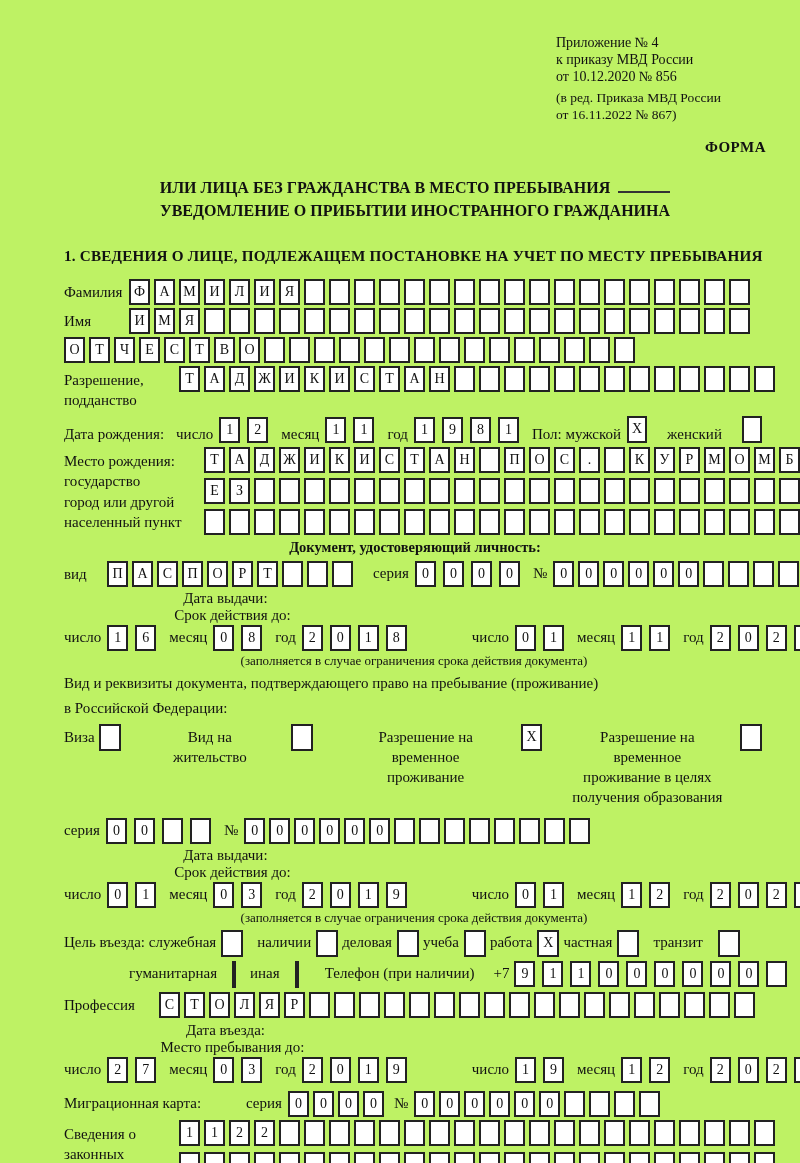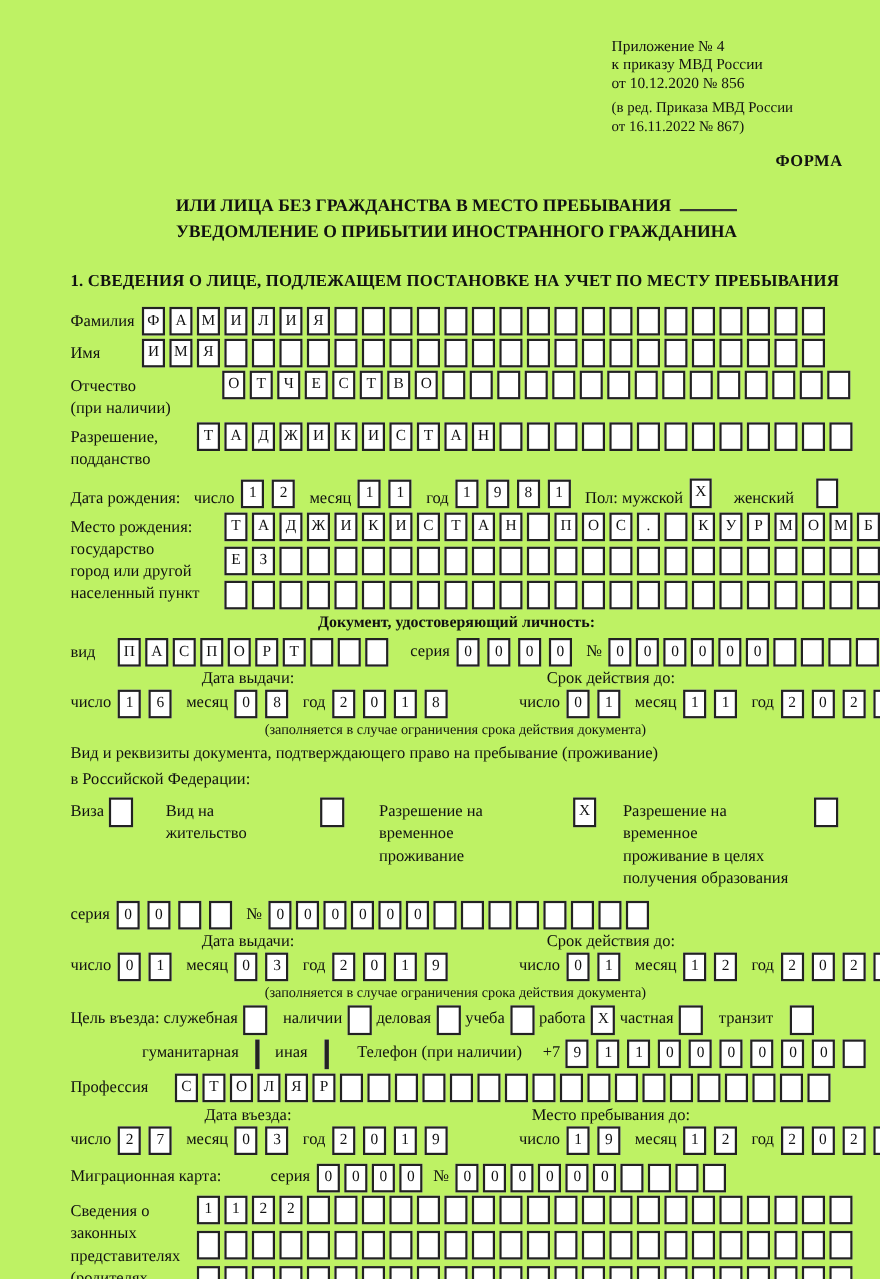--- a/index.html
+++ b/index.html
@@ -23,31 +23,31 @@
     border:2px solid #222; margin-right:4px; text-align:center;
     font-size:14px; line-height:22px; vertical-align:top; background:#fff;
   }
   .loose .cell { margin-right:7px; }
   .cb { width:22px; height:27px; }
   .w65  { width:65px; }  .w95  { width:95px; } .w115 { width:115px; }
   .w138 { width:138px; } .w140 { width:140px; } .w43 { width:43px; }
   .inline-lbl { padding:4px 6px 0 6px; flex:none; }
   .stack { line-height:1.35; }
   .doc-heading { text-align:center; font-weight:bold; font-size:14.5px; margin:4px 0 5px 0; }
-  .two-col-lbl { display:flex; margin-bottom:1px; }
+  .two-col-lbl { display:flex; margin-bottom:1px;flex-direction:column; }
   .two-col-lbl div { text-align:center; }
   .tl-left { width:46%; } .tl-right { width:48%; }
   .daterow { display:flex; margin-bottom:2px; }
   .dgroup { display:flex; align-items:flex-start; }
   .dg-right { margin-left:52px; }
   .note { font-size:13px; text-align:center; padding-right:2px; margin:0 0 4px 0; }
   .plain { margin:3px 0 3px 0; line-height:1.45; }
   .permit-row { display:flex; align-items:flex-start; margin:4px 0 10px 0; }
   .permit-item { display:flex; align-items:flex-start; }
-  .permit-txt { text-align:left; line-height:1.35; padding-top:3px; }
+  .permit-txt { text-align:center; line-height:1.35; padding-top:3px; }
   .purpose-row { display:flex; align-items:flex-start; margin-bottom:4px; }
   .purpose-row .inline-lbl { padding-left:0; padding-right:5px; }
   .gap10 { margin-left:10px; } .gap14 { margin-left:14px; } .gap22 { margin-left:22px; }
   .legal-wrap { display:flex; margin-top:2px; }
 </style>
 </head>
 <body>
 
 <div class="page">
 
@@ -76,24 +76,20 @@
     <span class="lbl w65">Фамилия</span>
     <span class="cells"><span class="cell">Ф</span><span class="cell">А</span><span class="cell">М</span><span class="cell">И</span><span class="cell">Л</span><span class="cell">И</span><span class="cell">Я</span><span class="cell"></span><span class="cell"></span><span class="cell"></span><span class="cell"></span><span class="cell"></span><span class="cell"></span><span class="cell"></span><span class="cell"></span><span class="cell"></span><span class="cell"></span><span class="cell"></span><span class="cell"></span><span class="cell"></span><span class="cell"></span><span class="cell"></span><span class="cell"></span><span class="cell"></span><span class="cell"></span></span>
   </div>
 
   <div class="frow">
     <span class="lbl w65">Имя</span>
     <span class="cells"><span class="cell">И</span><span class="cell">М</span><span class="cell">Я</span><span class="cell"></span><span class="cell"></span><span class="cell"></span><span class="cell"></span><span class="cell"></span><span class="cell"></span><span class="cell"></span><span class="cell"></span><span class="cell"></span><span class="cell"></span><span class="cell"></span><span class="cell"></span><span class="cell"></span><span class="cell"></span><span class="cell"></span><span class="cell"></span><span class="cell"></span><span class="cell"></span><span class="cell"></span><span class="cell"></span><span class="cell"></span><span class="cell"></span></span>
   </div>
 
   <div class="frow">
-    <span class="lbl w138 stack">
-      <span>Отчество</span><br>
-      <span>(при наличии)</span>
-    </span>
     <span class="cells"><span class="cell">О</span><span class="cell">Т</span><span class="cell">Ч</span><span class="cell">Е</span><span class="cell">С</span><span class="cell">Т</span><span class="cell">В</span><span class="cell">О</span><span class="cell"></span><span class="cell"></span><span class="cell"></span><span class="cell"></span><span class="cell"></span><span class="cell"></span><span class="cell"></span><span class="cell"></span><span class="cell"></span><span class="cell"></span><span class="cell"></span><span class="cell"></span><span class="cell"></span><span class="cell"></span><span class="cell"></span></span>
   </div>
 
   <div class="frow">
     <span class="lbl w115 stack">
       <span>Разрешение,</span><br>
       <span>подданство</span>
     </span>
     <span class="cells"><span class="cell">Т</span><span class="cell">А</span><span class="cell">Д</span><span class="cell">Ж</span><span class="cell">И</span><span class="cell">К</span><span class="cell">И</span><span class="cell">С</span><span class="cell">Т</span><span class="cell">А</span><span class="cell">Н</span><span class="cell"></span><span class="cell"></span><span class="cell"></span><span class="cell"></span><span class="cell"></span><span class="cell"></span><span class="cell"></span><span class="cell"></span><span class="cell"></span><span class="cell"></span><span class="cell"></span><span class="cell"></span><span class="cell"></span></span>
   </div>

